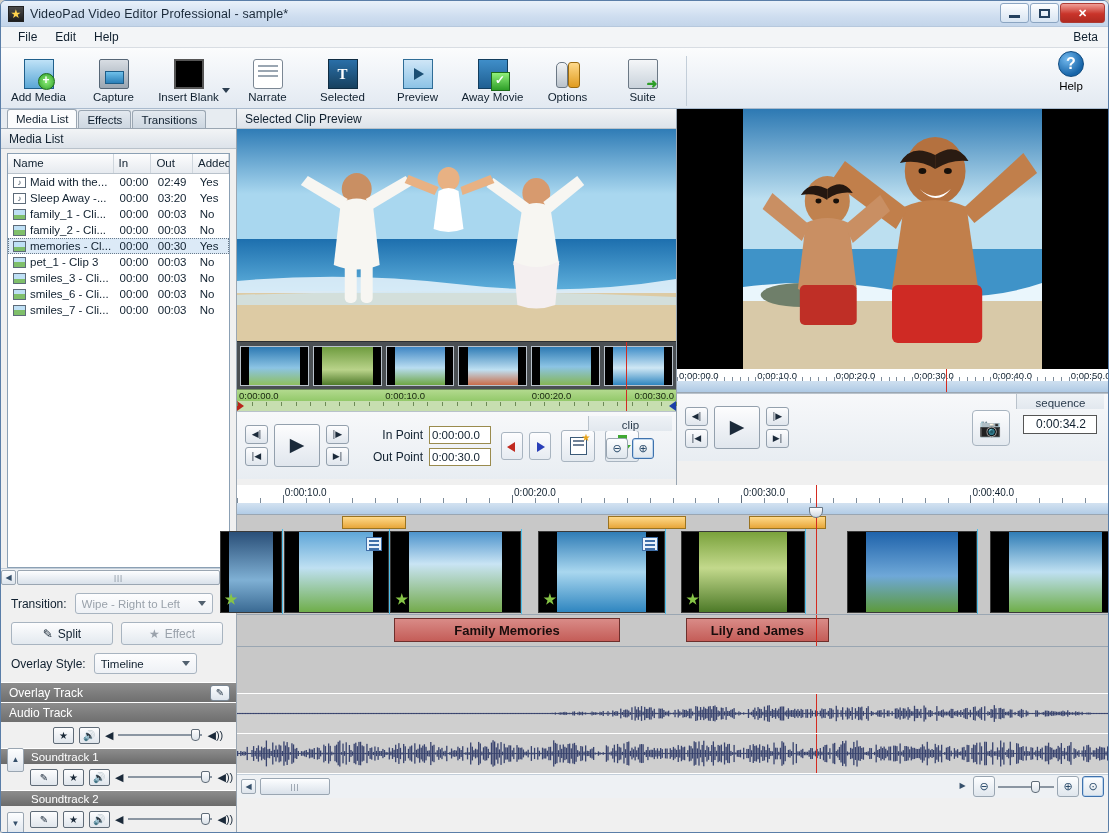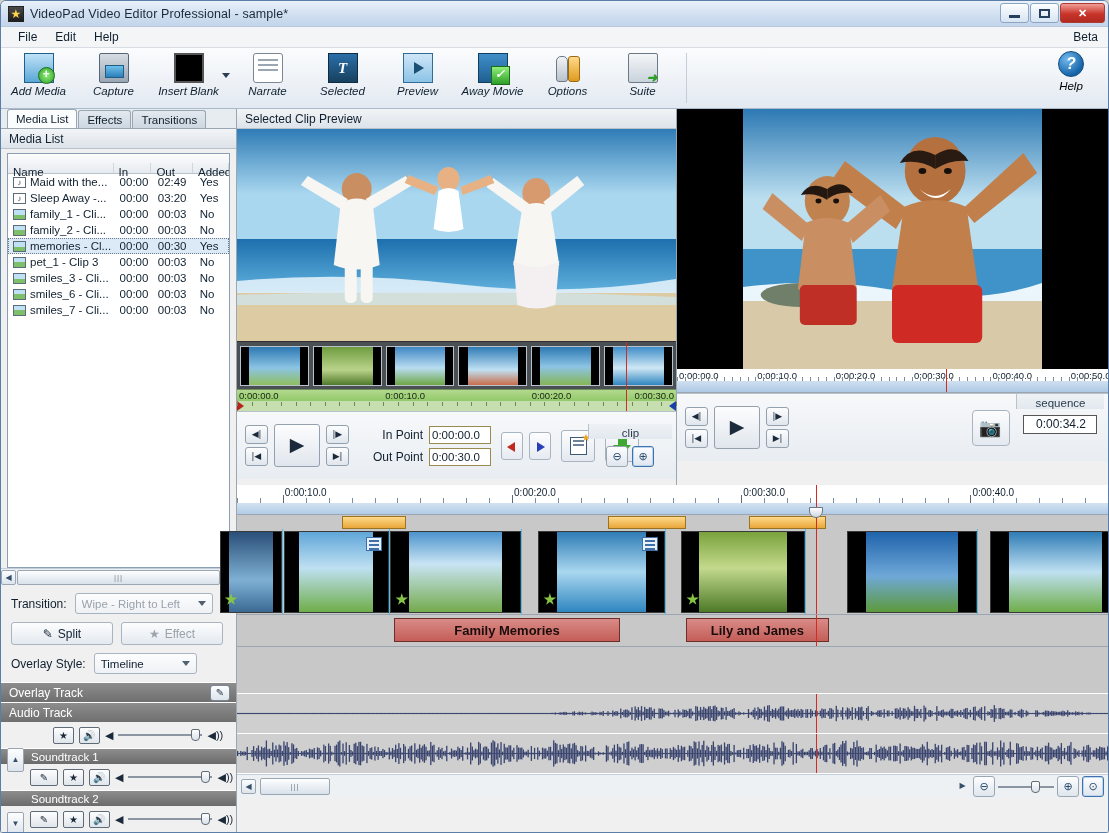--- a/index.html
+++ b/index.html
@@ -31,22 +31,22 @@
   .wbtn .gmax { width:11px; height:9px; border:2px solid #24405e; }
 
   
   #menubar { height:21px; background:#f3f5f7; border-bottom:1px solid #d8dde3;
     display:flex; align-items:center; padding-left:8px; position:relative; }
   #menubar .mi { padding:2px 9px; font-size:12px; color:#10202f; }
   #beta { position:absolute; right:10px; font-size:12px; color:#10202f; }
 
   
   #toolbar { height:61px; background:linear-gradient(#fbfcfd,#eaeff5 70%,#e2e9f1);
-    border-bottom:1px solid #a9bacd; display:flex; align-items:flex-start;
-    padding-top:3px; position:relative;font-style:italic; }
+    border-bottom:1px solid #a9bacd; display:flex; align-items:center;
+    padding-top:3px; position:relative; }
   .tbtn { width:75px; display:flex; flex-direction:column; align-items:center;
     padding-top:2px; }
   .tbtn .ico { width:30px; height:30px; position:relative; }
   .tbtn .lbl { font-size:11.5px; color:#10202f; margin-top:2px; white-space:nowrap; }
   .tb-sep { width:1px; height:50px; background:#c3ced9; margin:2px 6px 0; }
   #tb-help { position:absolute; right:6px; top:3px; width:62px;
     display:flex; flex-direction:column; align-items:center; }
   #tb-help .lbl { font-size:11.5px; margin-top:3px; }
   .caret-dn { width:0;height:0;border-left:4px solid transparent;
     border-right:4px solid transparent;border-top:5px solid #2c3e50;
@@ -100,21 +100,21 @@
     background:linear-gradient(#e3e9ef,#cdd7e1); color:#10202f; margin-right:1px; }
   .tab.active { background:#fbfcfd; height:19px; }
   .panel-hdr { height:20px; background:linear-gradient(#f2f4f6,#dde3ea);
     border-bottom:1px solid #b9c2cb; font-size:12px; color:#10202f;
     display:flex; align-items:center; padding-left:8px; }
 
   #medialist { flex:1; background:#fff; margin:4px 6px 0; border:1px solid #8ba0b4;
     display:flex; flex-direction:column; overflow:hidden; }
   .ml-head { display:flex; height:20px; background:linear-gradient(#fdfdfe,#e6eaef);
     border-bottom:1px solid #b9c2cb; font-size:11.5px; color:#10202f; }
-  .ml-head div { padding:3px 5px; border-right:1px solid #cfd6dd;margin-top:9px; }
+  .ml-head div { padding:3px 5px; border-right:1px solid #cfd6dd; }
   .c-name{width:113px;} .c-in{width:40px;} .c-out{width:44px;} .c-add{width:36px;border-right:none;}
   .ml-row { display:flex; height:16px; font-size:11.5px; color:#10202f; align-items:center; }
   .ml-row.sel { background:#dceaf7; outline:1px dotted #6a7a8a; outline-offset:-1px; }
   .ml-row div { padding:0 5px; overflow:hidden; white-space:nowrap; }
   .ml-row .c-name { display:flex; align-items:center; gap:4px; }
   .mi-ico { width:13px; height:11px; flex:none; border:1px solid #5d6b79; background:#fff;
     font-size:8px; line-height:9px; text-align:center; color:#2a3b4c; }
   .mi-ico.vid { background:linear-gradient(#bfe0f5 50%,#7fbf6a 50%); }
   #ml-scroll { height:17px; background:#eef1f4; border-top:1px solid #c3ced9;
     display:flex; align-items:center; }
@@ -216,21 +216,21 @@
   .sqbtn { width:34px; height:32px; border:1px solid #a8b4c0; border-radius:3px;
     background:linear-gradient(#fdfdfe,#e3e9ef); display:flex; align-items:center;
     justify-content:center; }
   .ic-addseq{width:17px;height:18px;border:1.4px solid #3b5a78;background:#fff;position:relative;}
   .ic-addseq:after{content:"";position:absolute;left:2px;top:2px;right:2px;height:2px;
     background:#6f8197;box-shadow:0 4px 0 #6f8197;}
   .ic-addseq:before{content:"★";position:absolute;right:-5px;top:-6px;color:#e8a317;font-size:10px;}
   .arr-dn{width:0;height:0;border-left:9px solid transparent;border-right:9px solid transparent;
     border-top:11px solid #3fa832;}
   .arr-stem{width:9px;height:10px;background:#3fa832;margin:0 auto;}
-  #clip-tagwrap { position:absolute; right:4px; top:12px; width:84px; text-align:center; }
+  #clip-tagwrap { position:absolute; right:4px; top:4px; width:84px; text-align:center; }
   .tag { font-size:11.5px; color:#2a3b4c; padding-top:3px;
     border-left:1px solid #b9c2cb; background:linear-gradient(#eef2f6,#e2e8ee); }
   .zoomrow { display:flex; gap:4px; justify-content:center; margin-top:7px; }
   .zb { width:22px; height:21px; border:1px solid #9aa6b2; border-radius:3px;
     background:linear-gradient(#fdfeff,#dfe6ed); font-size:11px; line-height:19px;
     text-align:center; color:#2a4b6b; }
   .zb.on { border-color:#3f72ad; box-shadow:inset 0 0 0 1px #bcd4ec; }
 
   
   #right { flex:1; display:flex; flex-direction:column; background:#f0f0f0; }

